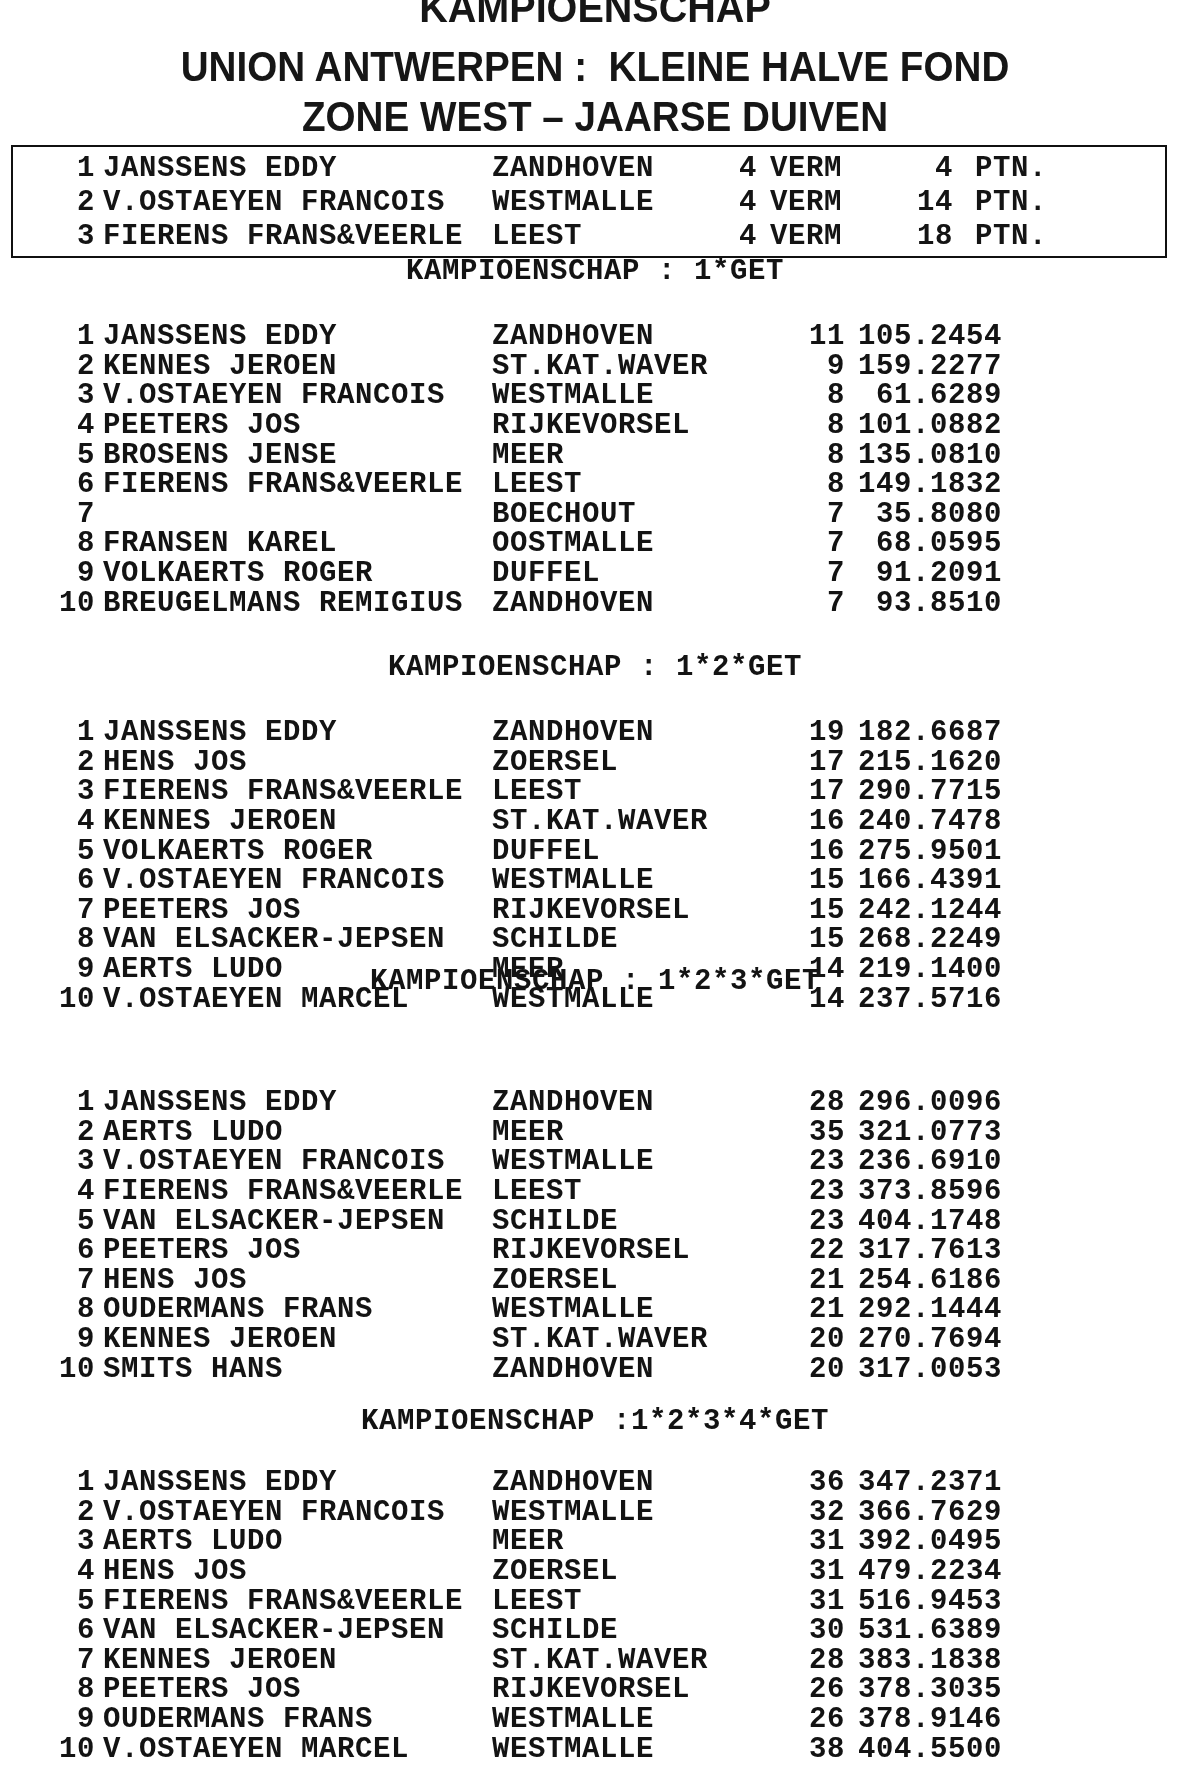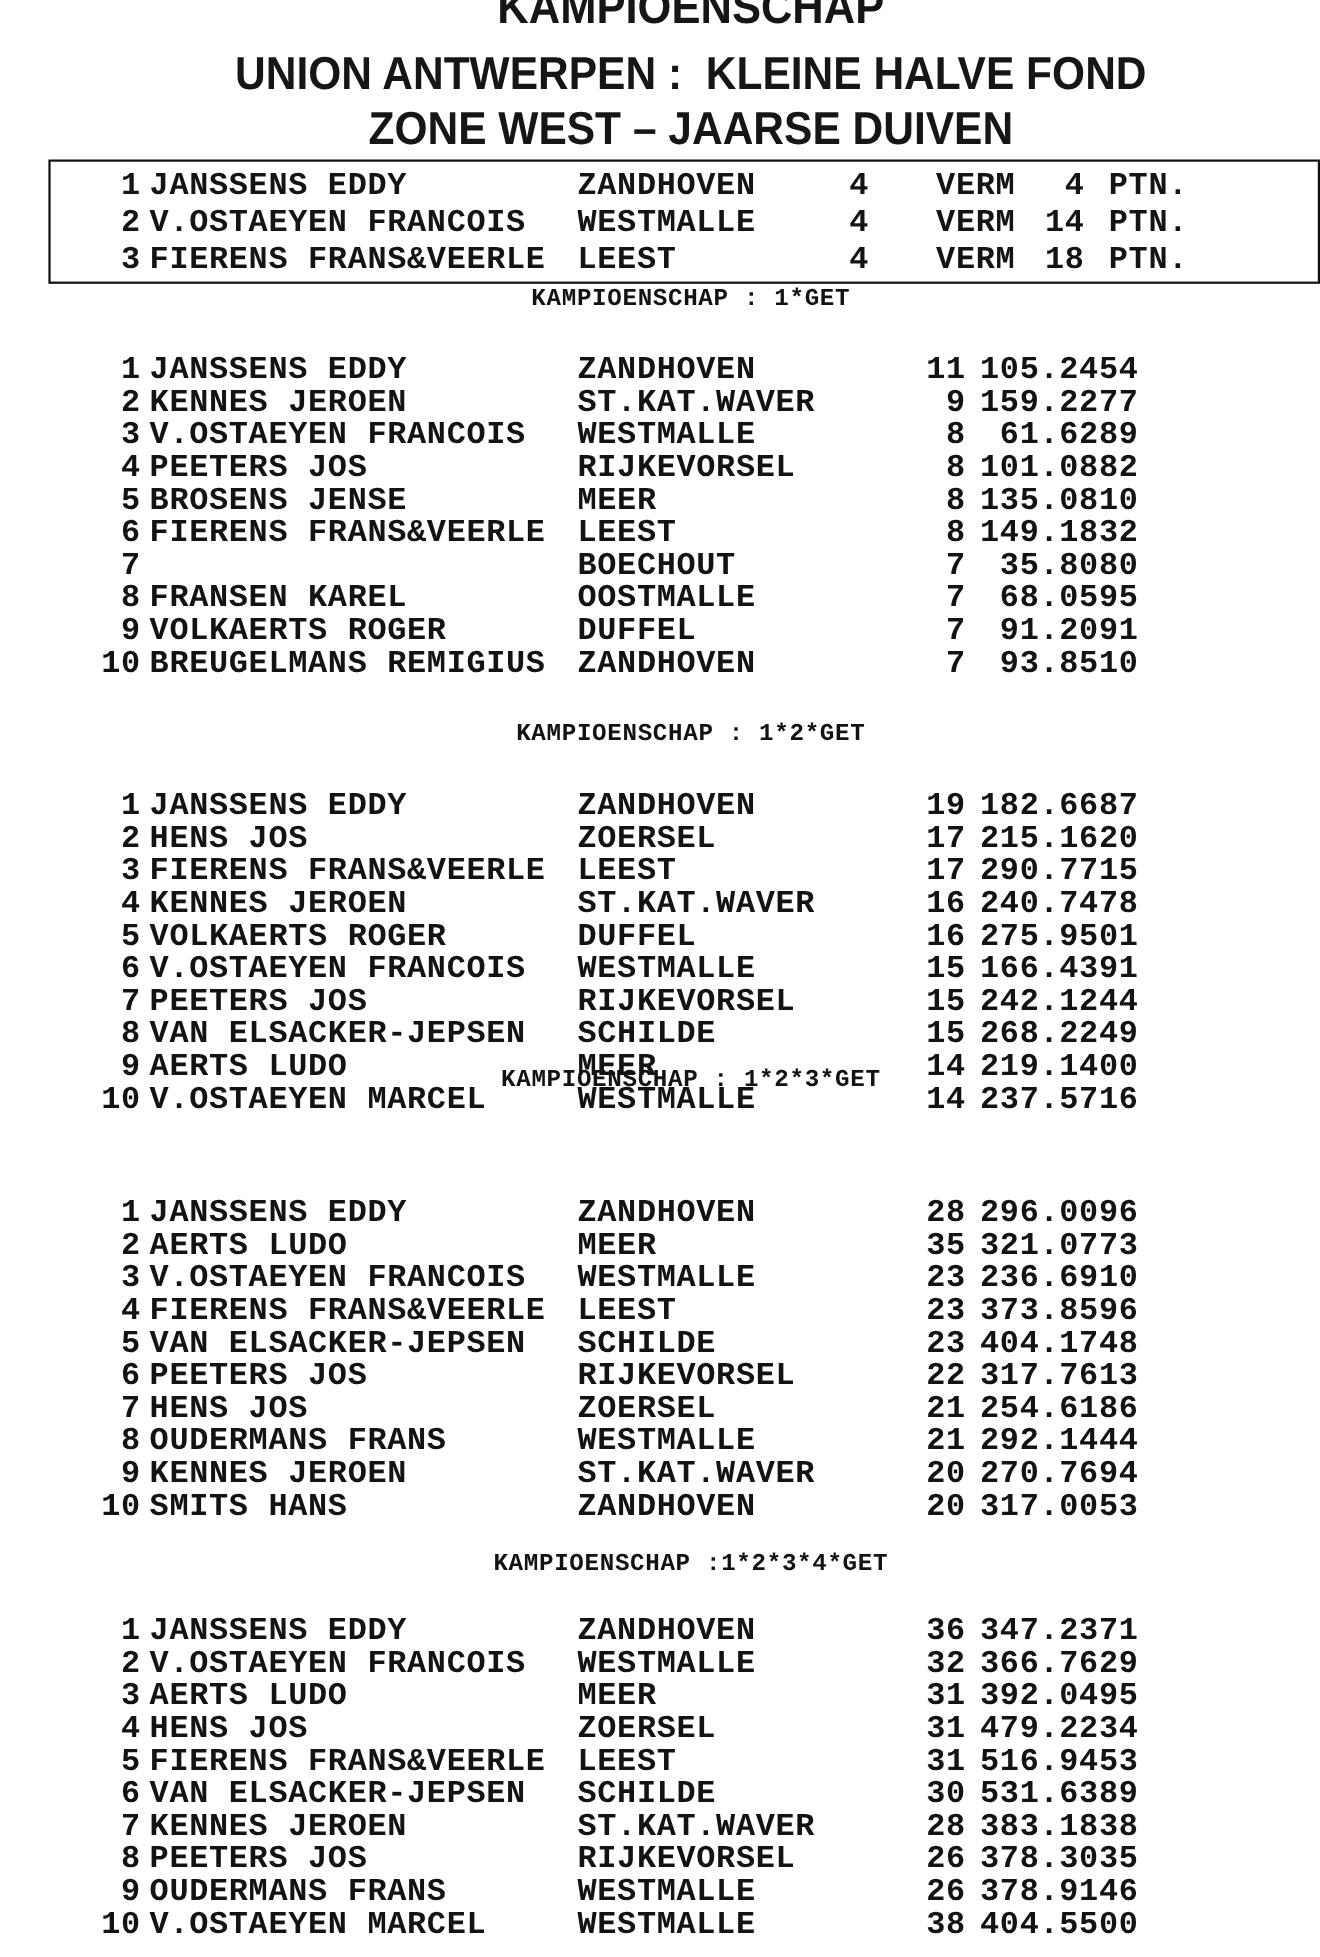--- a/index.html
+++ b/index.html
@@ -4,21 +4,21 @@
 <style>
   html,body{margin:0;padding:0;}
   body{
     width:1200px;height:1779px;
     background:#ffffff;
     position:relative;
     overflow:hidden;
     font-family:"Liberation Mono","DejaVu Sans Mono",monospace;
     color:#141414;
   }
-  .page{position:absolute;inset:0;margin-left:33px;}
+  .page{position:absolute;inset:0;}
 
   
   .title{
     position:absolute;left:0;width:1190px;
     text-align:center;
     font-family:"Liberation Sans","DejaVu Sans",sans-serif;
     font-weight:700;
     white-space:pre;
     color:#161616;
     transform:scaleX(0.92);
@@ -38,29 +38,29 @@
   }
   .box-row{
     position:relative;height:34px;line-height:34px;
     font-size:29px;font-weight:700;letter-spacing:0.6px;white-space:pre;
   }
   .box-row span{position:absolute;top:0;}
   .br-rank {left:0;width:82px;text-align:right;}
   .br-name {left:90px;}
   .br-loc  {left:479px;}
   .br-count{left:600px;width:144px;text-align:right;}
-  .br-cunit{left:805px;}
+  .br-cunit{left:757px;}
   .br-pts  {left:790px;width:150px;text-align:right;}
   .br-punit{left:962px;}
 
   
   .section-header{
     position:absolute;left:0;width:1190px;
     text-align:center;
-    font-size:22px;font-weight:700;line-height:30px;
+    font-size:29px;font-weight:700;line-height:30px;
     letter-spacing:0.6px;white-space:pre;color:#131313;
   }
   .sh1{top:257px;}
   .sh2{top:653px;}
   .sh3{top:967px;}
   .sh4{top:1407px;}
 
   .rows{position:absolute;left:0;width:1200px;}
   .r1{top:322px;}
   .r2{top:718px;}

